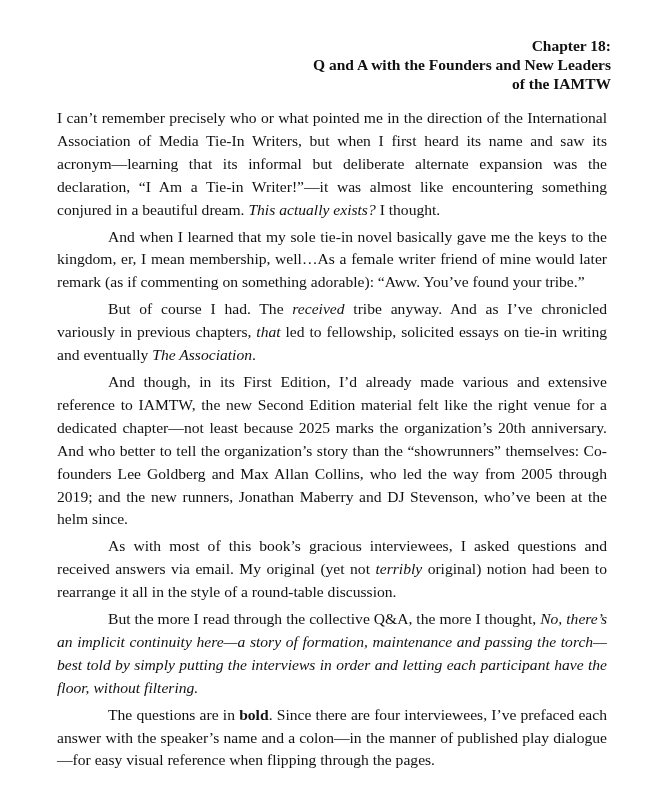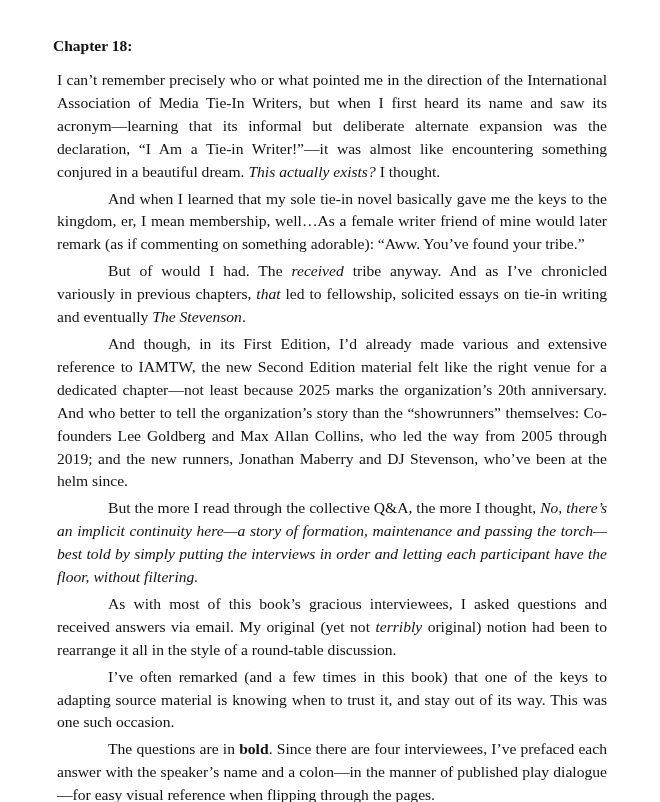--- a/index.html
+++ b/index.html
@@ -15,21 +15,21 @@
       font-family: "Liberation Serif", "DejaVu Serif", serif;
       color: #111111;
     }
     .page {
       position: absolute;
       left: 53px;
       top: 36px;
       width: 558px;
     }
     .heading {
-      text-align: left;
+      text-align: right;
       font-weight: bold;
       font-size: 15.5px;
       line-height: 19px;
       margin: 0 0 14px 0;
     }
     .heading div { white-space: nowrap; }
     .body-text {
       font-size: 15.6px;
       line-height: 22.9px;
       text-align: justify;
@@ -41,26 +41,27 @@
     .body-text p.first { text-indent: 0; }
     .body-text i { font-style: italic; }
     .body-text b { font-weight: bold; }
   </style>
 </head>
 <body>
 
 <div class="page">
   <div class="heading">
     <div>Chapter 18:</div>
+    <div>Q and A with the Founders and New Leaders</div>
+    <div>of the IAMTW</div>
   </div>
 
   <div class="body-text">
     <p class="first"><span>I can’t remember precisely who or what pointed me in the direction of the International Association of Media Tie-In Writers, but when I first heard its name and saw its acronym—learning that its informal but deliberate alternate expansion was the declaration, “I Am a Tie-in Writer!”—it was almost like encountering something conjured in a beautiful dream. </span><i>This actually exists?</i><span> I thought.</span></p>
     <p><span>And when I learned that my sole tie-in novel basically gave me the keys to the kingdom, er, I mean membership, well…As a female writer friend of mine would later remark (as if commenting on something adorable): “Aww. You’ve found your tribe.”</span></p>
-    <p><span>But of would I had. The </span><i>received</i><span> tribe anyway. And as I’ve chronicled variously in previous chapters, </span><i>that</i><span> led to fellowship, solicited essays on tie-in writing and eventually </span><i>The Stevenson</i><span>.</span></p>
+    <p><span>But of course I had. The </span><i>received</i><span> tribe anyway. And as I’ve chronicled variously in previous chapters, </span><i>that</i><span> led to fellowship, solicited essays on tie-in writing and eventually </span><i>The Association</i><span>.</span></p>
     <p><span>And though, in its First Edition, I’d already made various and extensive reference to IAMTW, the new Second Edition material felt like the right venue for a dedicated chapter—not least because 2025 marks the organization’s 20th anniversary. And who better to tell the organization’s story than the “showrunners” themselves: Co-founders Lee Goldberg and Max Allan Collins, who led the way from 2005 through 2019; and the new runners, Jonathan Maberry and DJ Stevenson, who’ve been at the helm since.</span></p>
+    <p><span>As with most of this book’s gracious interviewees, I asked questions and received answers via email. My original (yet not </span><i>terribly</i><span> original) notion had been to rearrange it all in the style of a round-table discussion.</span></p>
     <p><span>But the more I read through the collective Q&amp;A, the more I thought, </span><i>No, there’s an implicit continuity here—a story of formation, maintenance and passing the torch—best told by simply putting the interviews in order and letting each participant have the floor, without filtering.</i></p>
-    <p><span>As with most of this book’s gracious interviewees, I asked questions and received answers via email. My original (yet not </span><i>terribly</i><span> original) notion had been to rearrange it all in the style of a round-table discussion.</span></p>
-    <p><span>I’ve often remarked (and a few times in this book) that one of the keys to adapting source material is knowing when to trust it, and stay out of its way. This was one such occasion.</span></p>
     <p><span>The questions are in </span><b>bold</b><span>. Since there are four interviewees, I’ve prefaced each answer with the speaker’s name and a colon—in the manner of published play dialogue—for easy visual reference when flipping through the pages.</span></p>
 
   </div>
 </div>
 
 </body></html>

